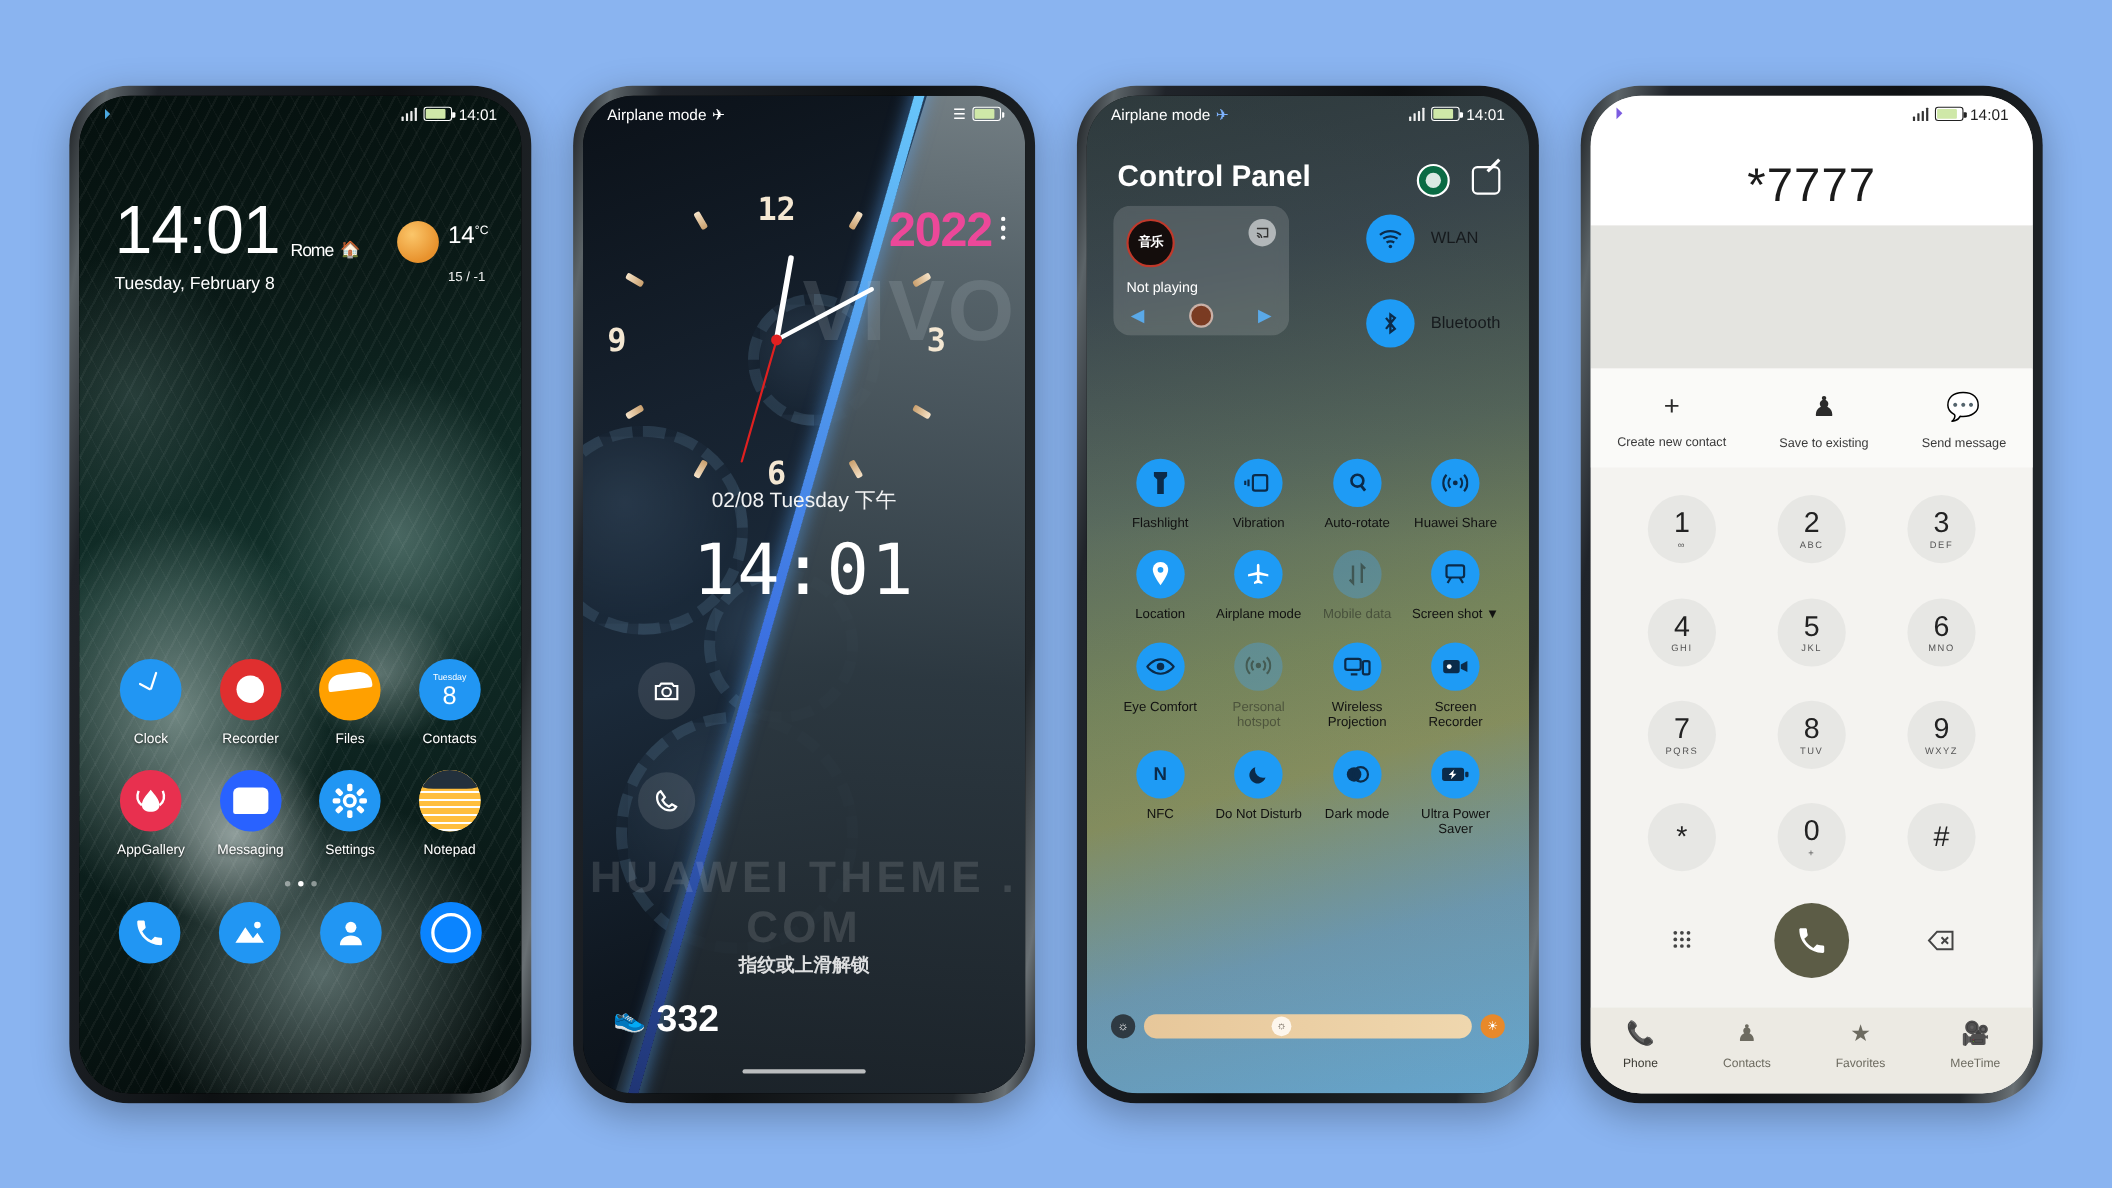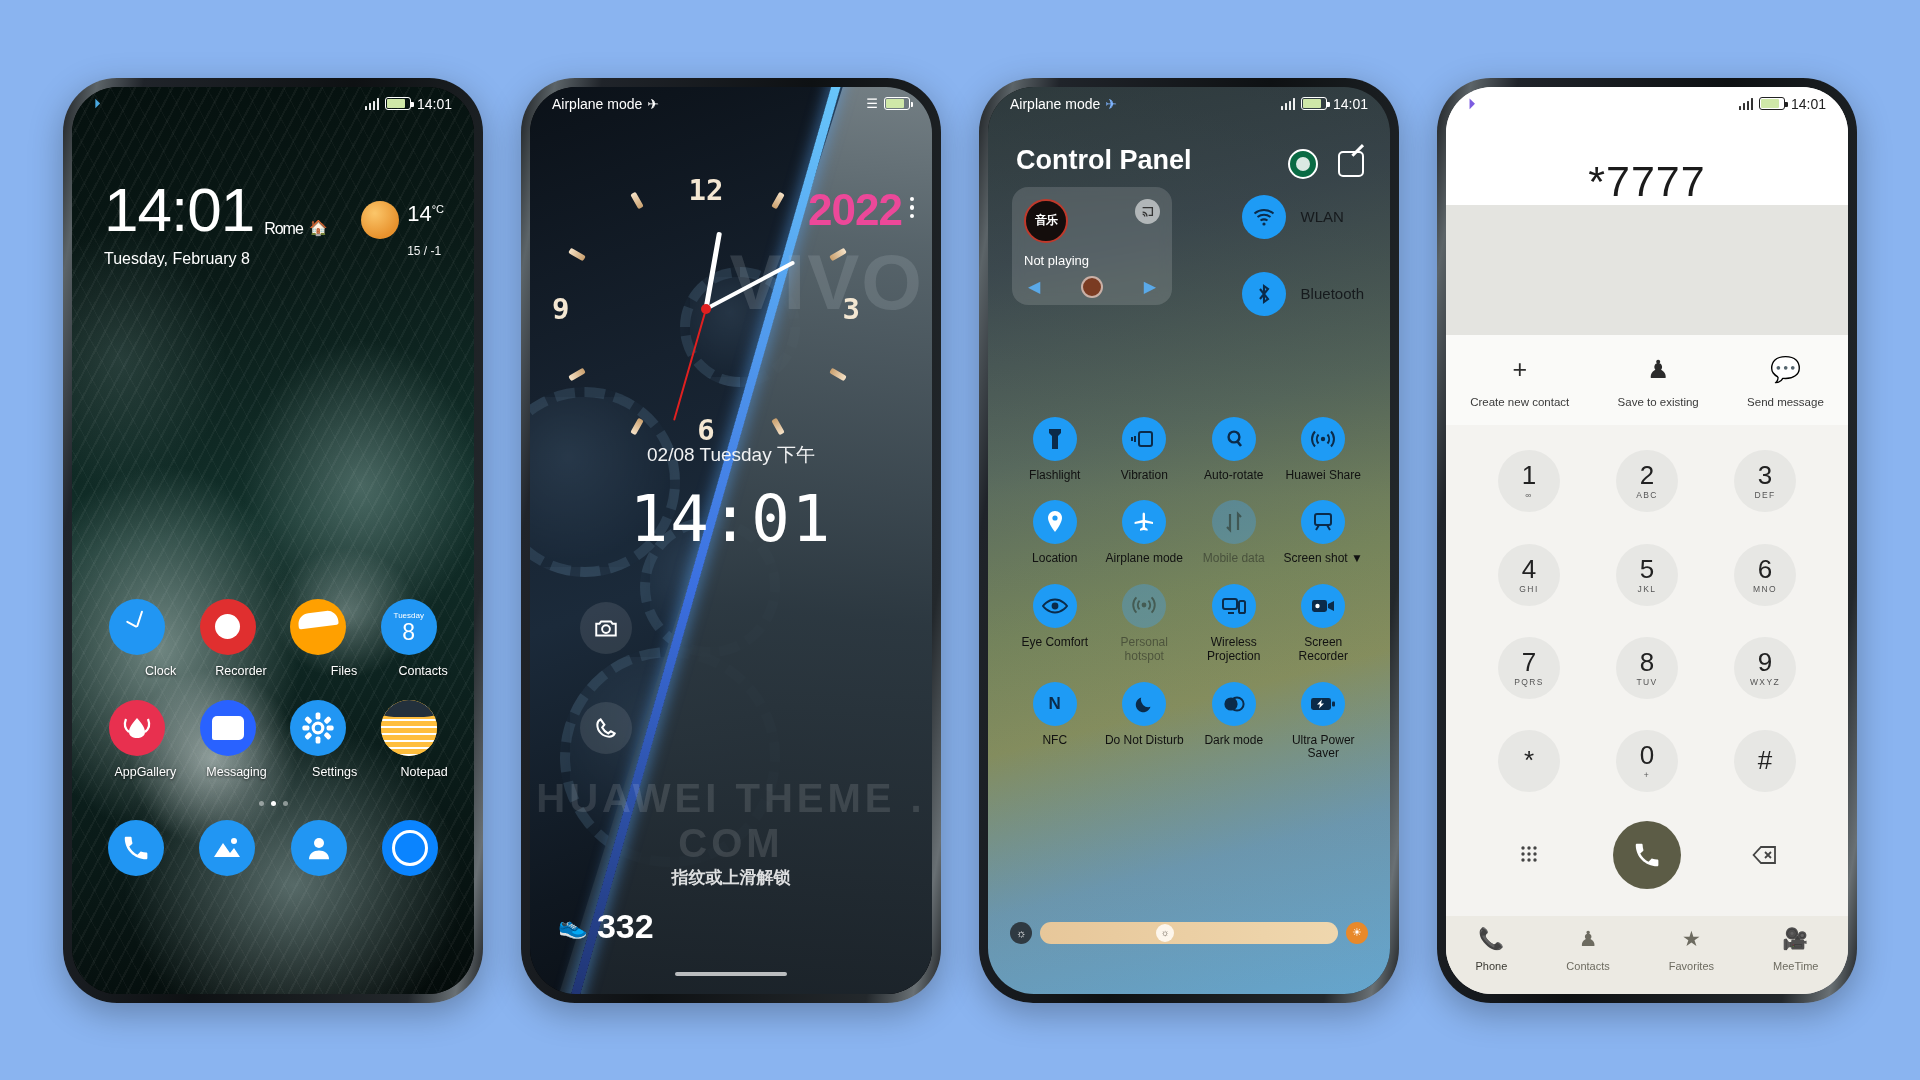--- a/index.html
+++ b/index.html
@@ -88,21 +88,21 @@
   .p1-home{ margin-left:7px; margin-bottom:6px; font-size:15px;}
   .p1-date{ font-size:16px; margin-top:9px; font-weight:400;}
   .p1-weather{ position:absolute; top:96px; right:30px; display:flex; align-items:center; gap:8px; color:#fff; z-index:10;}
   .p1-sun{ width:38px;height:38px;border-radius:50%; background:radial-gradient(circle at 36% 32%, #fbc66a, #e8922d 70%);}
   .p1-temp{ font-size:22px; font-weight:400; line-height:1;margin-top:20px;}
   .p1-temp sup{ font-size:11px; vertical-align:super;}
   .p1-range{ font-size:12px; opacity:.95; margin-top:19px;}
 
   .apps { position:absolute; left:0; right:0; bottom:118px; z-index:12;}
   .app-row{ display:flex; justify-content:space-around; padding:0 20px; margin-bottom:22px;}
-  .app{ width:78px; text-align:right;}
+  .app{ width:78px; text-align:center;}
   .app-ic{ width:56px;height:56px;border-radius:50%; margin:0 auto 9px; position:relative; overflow:hidden;}
   .app-lbl{ font-size:12.5px;color:#fff; text-shadow:0 1px 3px rgba(0,0,0,.8);}
   .dots{ display:flex;justify-content:center;gap:7px;margin:4px 0 14px;}
   .dots i{width:5px;height:5px;border-radius:50%;background:rgba(255,255,255,.45);}
   .dots i.on{background:#fff;}
   .dock{ display:flex; justify-content:space-around; padding:0 18px;}
   .dock .app-ic{ margin-bottom:0; width:56px;height:56px;}
 
   
   .ic-clock{background:#2196f3;}
@@ -200,21 +200,21 @@
   .cp-slider{ position:absolute; left:22px; right:22px; bottom:50px; z-index:10; display:flex; align-items:center; gap:8px;}
   .sl-track{ flex:1; height:22px; border-radius:12px; background:linear-gradient(90deg,#e7c79a,#efd7ae); position:relative;}
   .sl-knob{ position:absolute; left:42%; top:50%; transform:translate(-50%,-50%); width:18px;height:18px;border-radius:50%;background:#fdf6ec; display:flex;align-items:center;justify-content:center; font-size:10px; color:#5d5347;}
   .sl-ic{ width:22px;height:22px;border-radius:50%;background:#2f3a42; display:flex;align-items:center;justify-content:center; color:#fff; font-size:11px;}
   .sl-ic.orange{ background:#e8892a;}
 
   
   .p4-screen{ background:#f4f3f0;}
   .p4-status{ color:#222;}
   .p4-top{ position:absolute; top:0; left:0; right:0; height:118px; background:#fff;}
-  .p4-dialed{ position:absolute; top:70px; left:0; right:0; text-align:center; font-size:43px; color:#1b1b1b; font-weight:400; letter-spacing:1px;}
+  .p4-dialed{ position:absolute; top:58px; left:0; right:0; text-align:center; font-size:43px; color:#1b1b1b; font-weight:400; letter-spacing:1px;}
   .p4-blank{ position:absolute; top:118px; left:0; right:0; height:130px; background:#e4e4e0;}
   .p4-actions{ position:absolute; top:248px; left:0; right:0; height:90px; background:#fafaf8; display:flex; align-items:center; justify-content:space-around; padding-top:6px;}
   .p4-act{ text-align:center; color:#333;}
   .p4-act .gl{ font-size:25px; display:block; margin-bottom:8px; color:#2b2b2b;}
   .p4-act .t{ font-size:11.5px; color:#3a3a3a;}
   .keypad{ position:absolute; top:348px; left:0; right:0; bottom:92px; display:grid; grid-template-columns:repeat(3,1fr); grid-template-rows:repeat(5,1fr); align-items:center; justify-items:center; padding:0 24px;}
   .key{ width:62px;height:62px;border-radius:50%; background:#e7e7e4; display:flex;flex-direction:column; align-items:center; justify-content:center; color:#222;}
   .key .d{ font-size:26px; font-weight:400; line-height:1;}
   .key .l{ font-size:8.5px; letter-spacing:1.4px; color:#555; margin-top:2px;}
   .key.plain{ background:transparent;}

